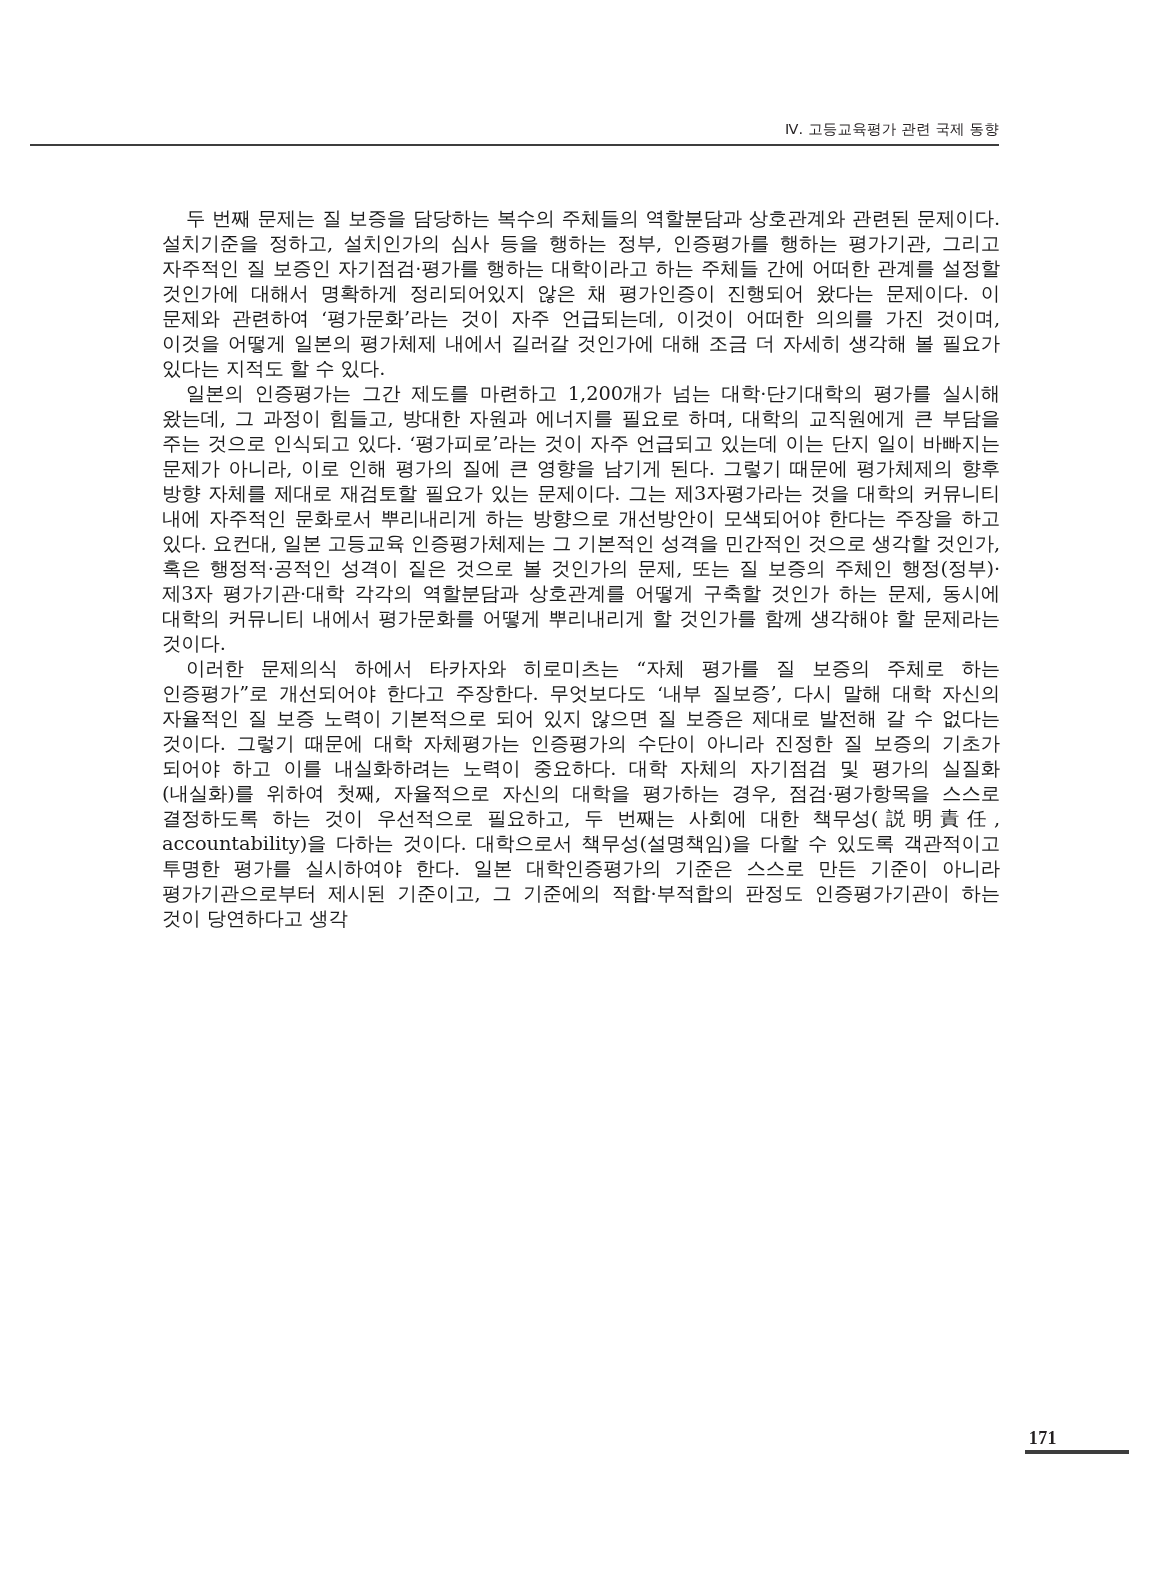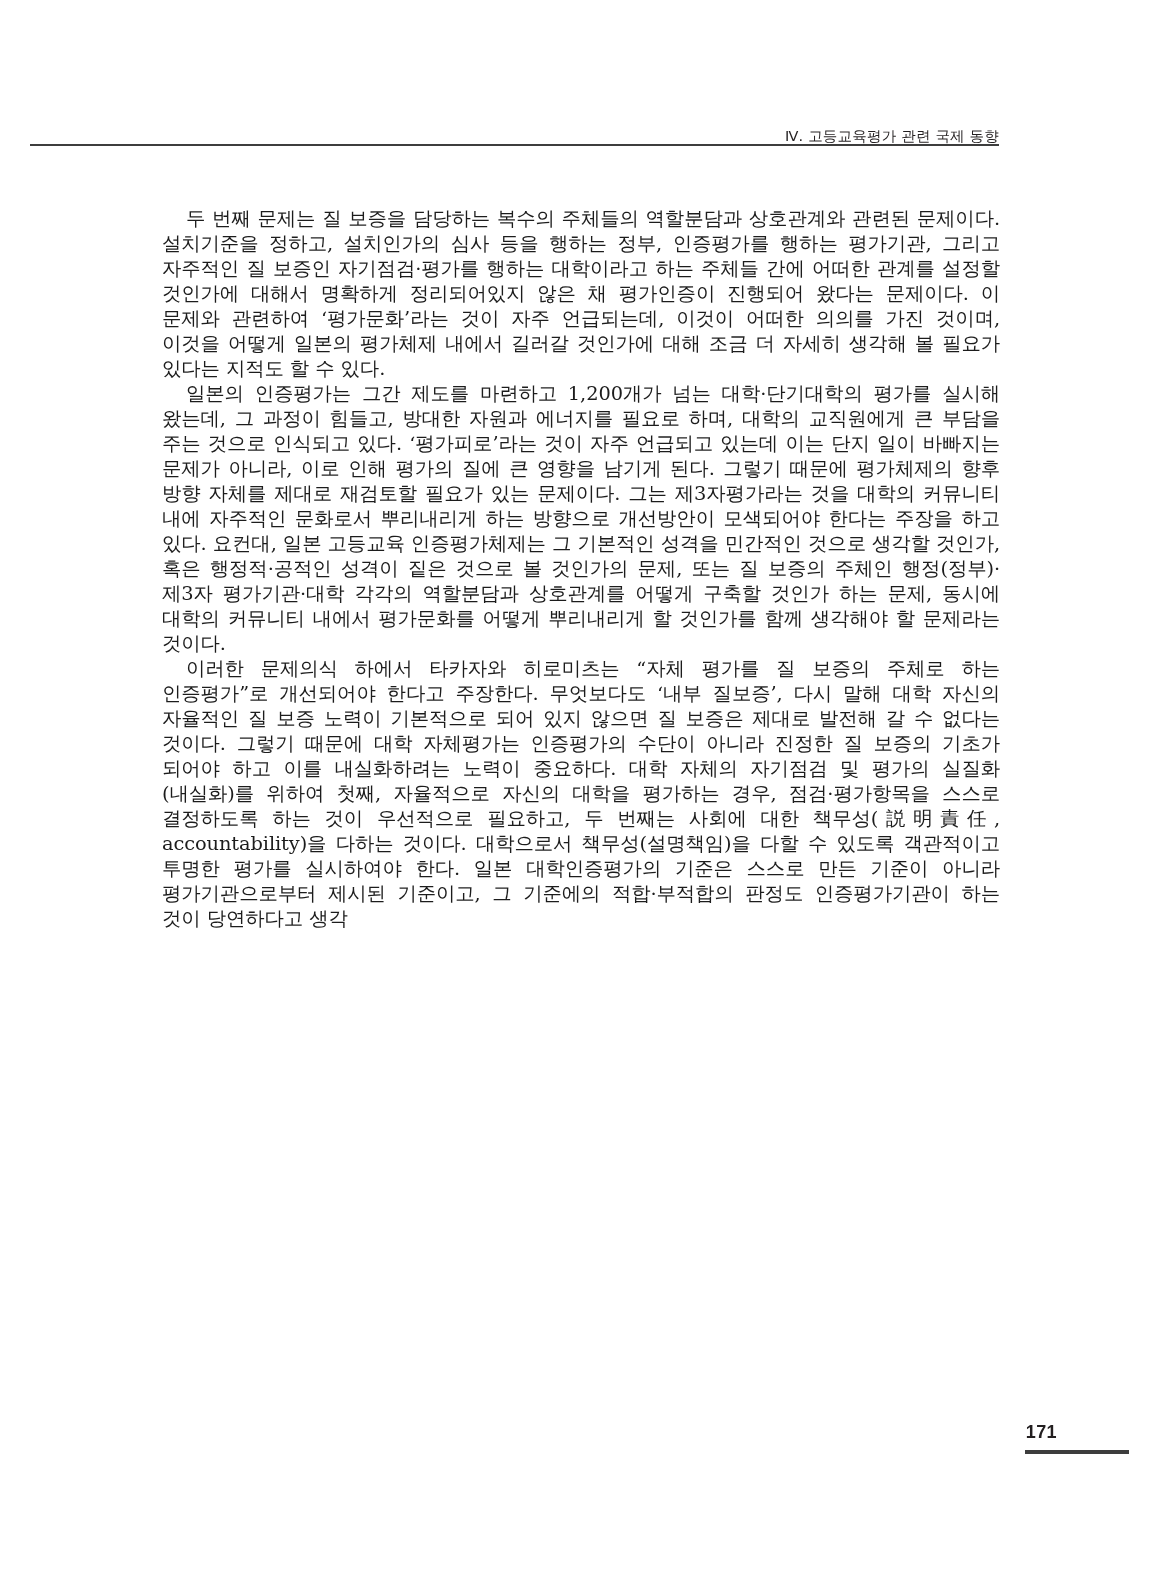--- a/index.html
+++ b/index.html
@@ -24,21 +24,21 @@
   }
 
   
   .header {
     position: absolute;
     top: 112px;
     left: 160px;
     right: 160px;
     height: 34px;
     display: flex;
-    align-items: flex-end;
+    align-items: center;
     justify-content: flex-end;
   }
   .header-text {
     font-size: 14.5px;
     letter-spacing: 0.2px;
     color: #231f20;
     font-family: "DejaVu Sans", "Liberation Sans", sans-serif;
     white-space: nowrap;
   }
   .header-rule {
@@ -76,23 +76,23 @@
   .footer {
     position: absolute;
     left: 0;
     top: 1418px;
     width: 1159px;
     height: 60px;
   }
   .page-number {
     position: absolute;
     right: 102px;
-    top: 4px;
+    top: 10px;
     font-size: 18px;
-    font-family: Liberation Sans, sans-serif;
+    font-family: Liberation Serif, serif;
     font-weight: bold;
     color: #231f20;
     letter-spacing: 0.4px;
   }
   .footer-rule {
     position: absolute;
     top: 32px;
     left: 1025px;
     width: 104px;
     height: 4px;

